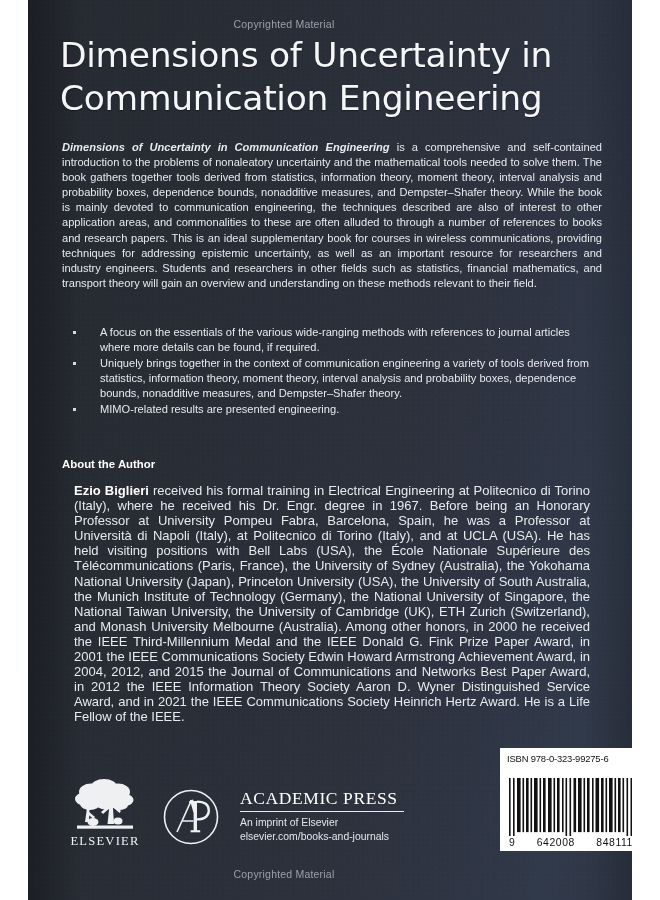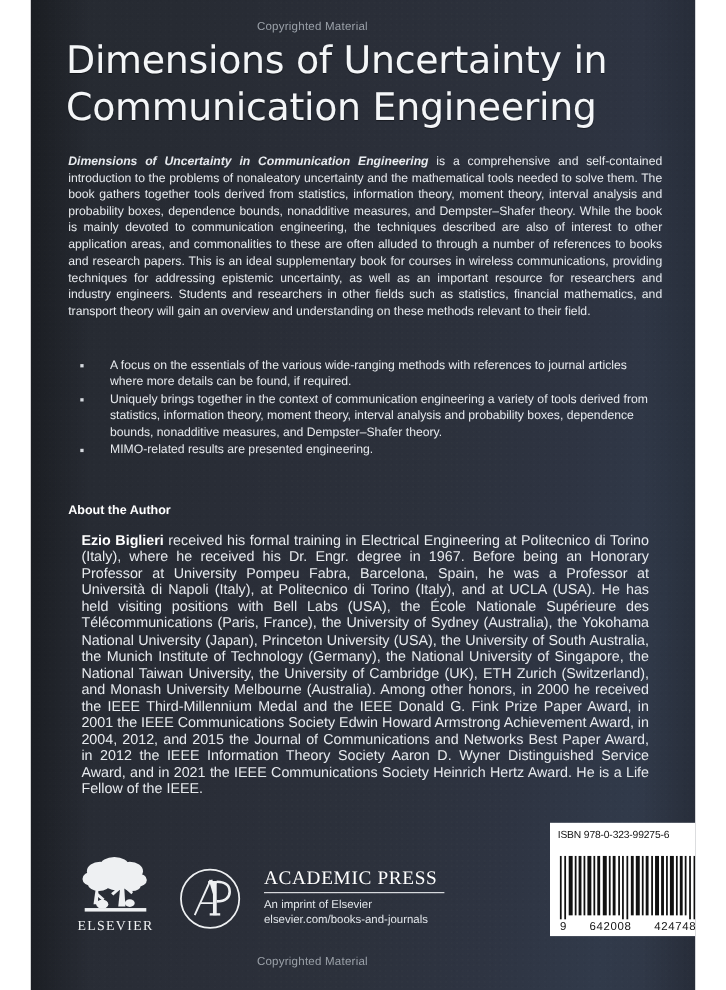--- a/index.html
+++ b/index.html
@@ -382,20 +382,20 @@
           <rect x="107.5" y="0" width="1.6" height="56"></rect>
           <rect x="111" y="0" width="2.6" height="56"></rect>
           <rect x="115.5" y="0" width="1.6" height="56"></rect>
           <rect x="119.5" y="0" width="1.6" height="60"></rect>
           <rect x="123.5" y="0" width="1.6" height="60"></rect>
         </g>
       </svg>
       <div class="barcode-digits">
         <span>9</span>
         <span>642008</span>
-        <span>424748</span>
+        <span>848111</span>
       </div>
     </div>
 
     <div class="copyright-strip copyright-bottom">Copyrighted Material</div>
 
   </div>
 </div>
 
 </body></html>

